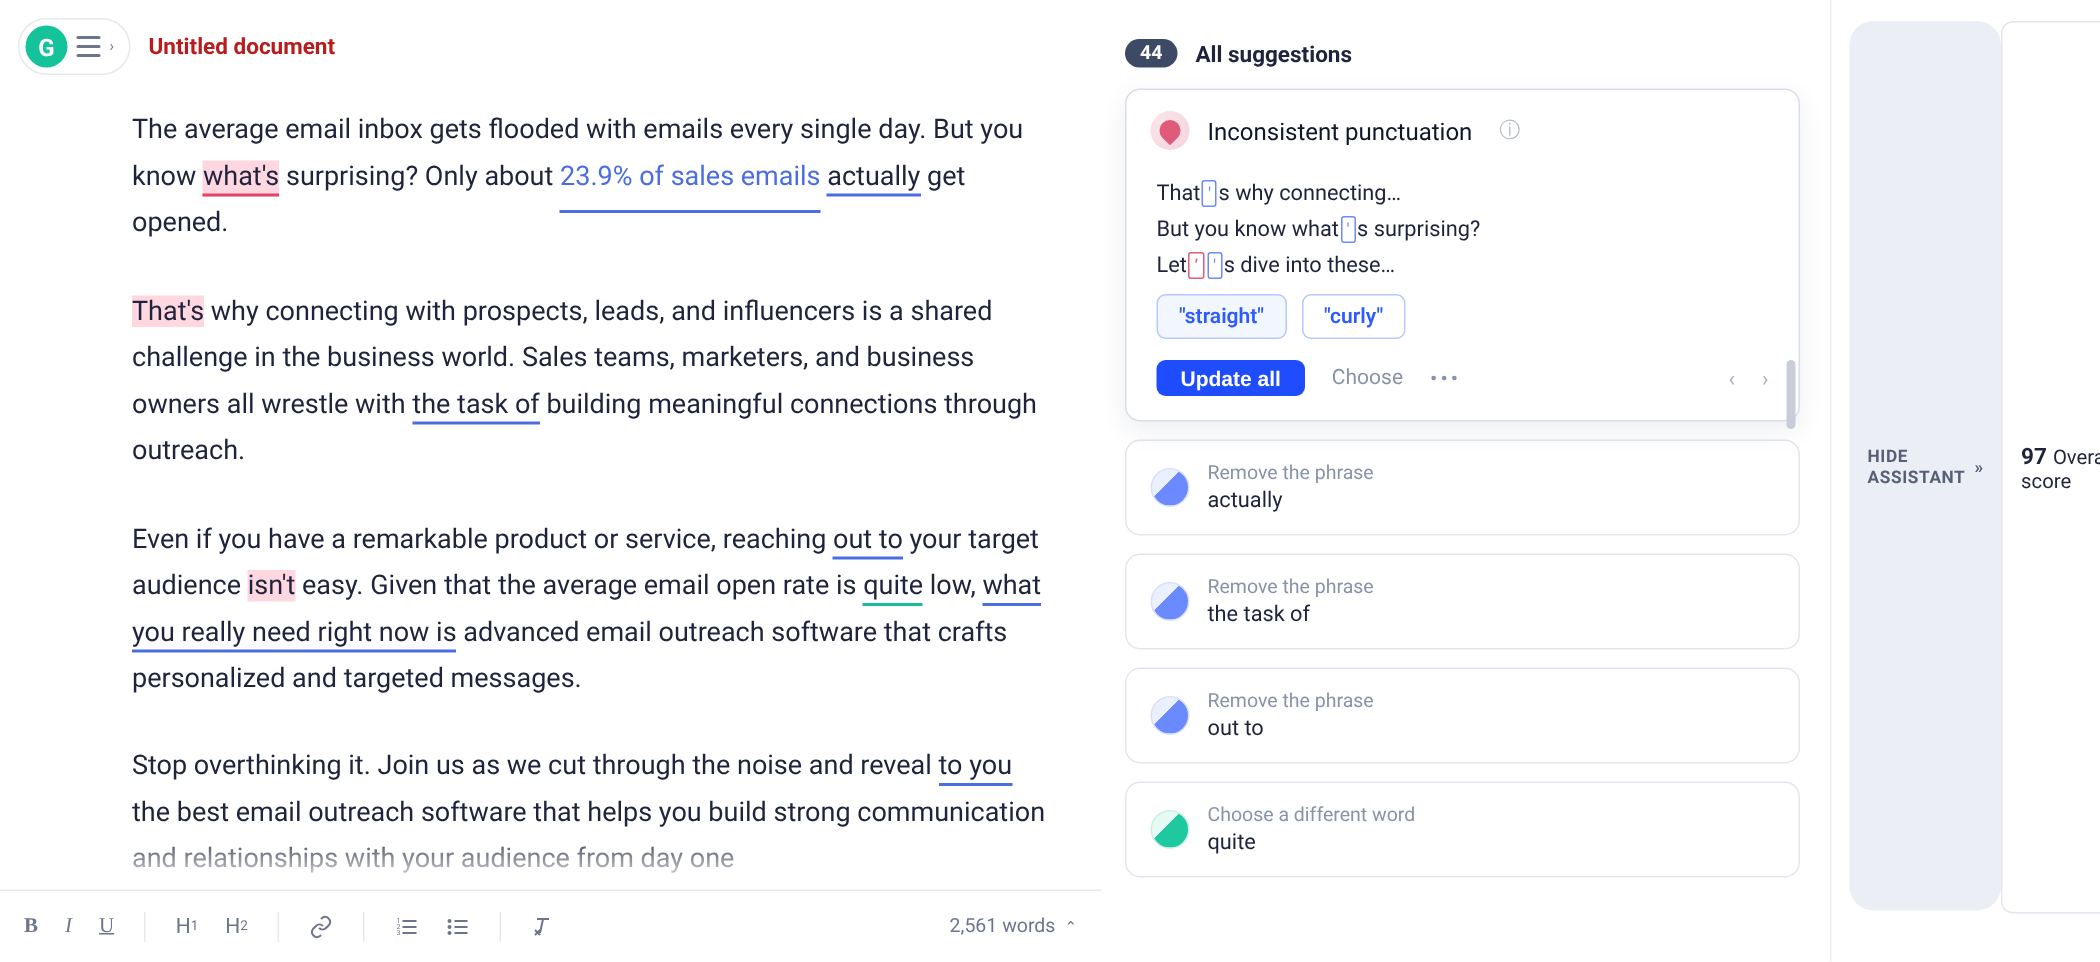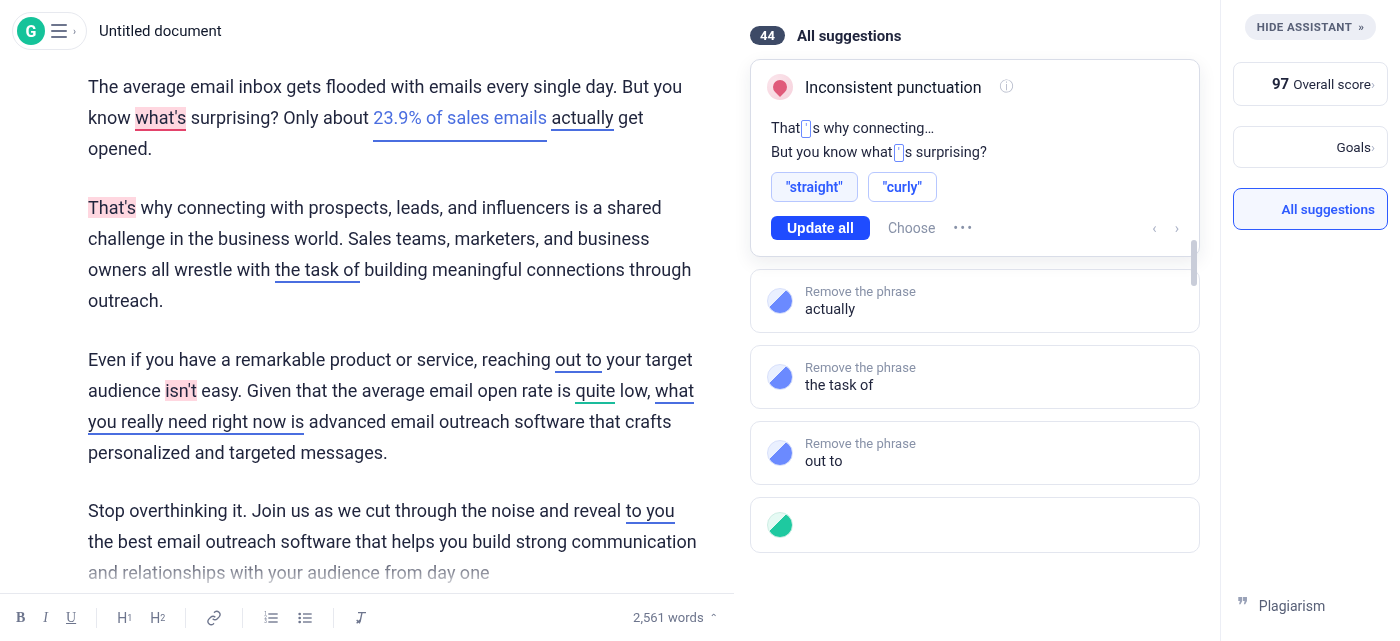--- a/index.html
+++ b/index.html
@@ -5,21 +5,21 @@
 * { box-sizing: border-box; margin: 0; padding: 0; }
 body { font-family: -apple-system, BlinkMacSystemFont, "Segoe UI", Roboto, sans-serif; background: #fff; color: #1f243c; overflow: hidden; }
 .app { display: flex; height: 641px; width: 1400px; }
 .main-col { flex: 1; display: flex; flex-direction: column; position: relative; }
 .top-bar { display: flex; align-items: center; padding: 12px 16px 12px 12px; gap: 12px; }
 .logo-pill { display: flex; align-items: center; gap: 6px; border: 1px solid #e7e9ef; border-radius: 20px; padding: 4px 10px 4px 4px; }
 .logo-g { width: 28px; height: 28px; border-radius: 50%; background: #15c39a; color: #fff; font-weight: 700; display: flex; align-items: center; justify-content: center; font-size: 16px; }
 .hamburger { width: 16px; height: 14px; display: flex; flex-direction: column; justify-content: space-between; }
 .hamburger span { height: 2px; background: #6d758d; border-radius: 1px; }
 .chev-small { color: #6d758d; font-size: 10px; }
-.doc-title { color: #0f172a; font-weight: 400; font-size: 15px; }
+.doc-title { color: #b91c1c; font-weight: 700; font-size: 15px; }
 .editor-wrap { flex: 1; overflow: hidden; padding: 10px 28px 0 88px; }
 .editor { font-size: 18px; line-height: 1.72; color: #1f243c; max-width: 610px; }
 .editor p { margin-bottom: 28px; }
 .hl-pink { background: #ffd7e0; border-bottom: 2px solid #e3436b; padding-bottom: 1px; }
 .hl-pink-nb { background: #ffd7e0; }
 .ul-blue { border-bottom: 2px solid #4a6ee0; padding-bottom: 1px; }
 .ul-teal { border-bottom: 2px solid #1abc9c; padding-bottom: 1px; }
 .link-blue { color: #4a6ee0; border-bottom: 2px solid #4a6ee0; padding-bottom: 12px; }
 .bottom-bar { position: absolute; bottom: 0; left: 0; right: 0; height: 48px; border-top: 1px solid #e7e9ef; display: flex; align-items: center; padding: 0 16px; background: #fff; gap: 18px; }
 .bottom-bar .sep { width: 1px; height: 20px; background: #e7e9ef; margin: 0 2px; }
@@ -53,21 +53,21 @@
 .pill-row { display: flex; gap: 10px; margin-top: 10px; }
 .pill { border: 1px solid #b7c7ff; color: #2e5bff; background: #f2f6ff; border-radius: 6px; padding: 6px 14px; font-size: 14px; font-weight: 600; cursor: pointer; }
 .pill.outline { background: #fff; }
 .action-row { display: flex; align-items: center; gap: 18px; margin-top: 14px; }
 .btn-primary { background: #1f4cff; color: #fff; border: none; border-radius: 6px; padding: 4px 16px; font-weight: 700; font-size: 14px; cursor: pointer; }
 .link-muted { color: #8892a8; font-size: 14px; cursor: pointer; }
 .dots { color: #8892a8; letter-spacing: 2px; cursor: pointer; }
 .nav-arrows { margin-left: auto; display: flex; gap: 18px; color: #acb3c7; }
 .info-i { color: #b6bbcb; font-size: 14px; margin-left: 6px; }
 .scrollbar-fake { position: absolute; right: 2px; top: 120px; width: 6px; height: 46px; background: #c9cdd9; border-radius: 3px; }
-.right-col { width: 180px; border-left: 1px solid #eceef5; padding: 14px 12px 12px 12px; display: flex; flex-direction: column; }
+.right-col { width: 180px; border-left: 1px solid #eceef5; padding: 14px 12px 12px 12px; display: flex; flex-direction: row; }
 .hide-pill { background: #eceef5; color: #586077; border-radius: 16px; padding: 6px 12px; font-size: 11.5px; font-weight: 700; letter-spacing: .4px; display: flex; align-items: center; gap: 6px; margin: 0 auto 22px; cursor: pointer; }
 .side-card { border: 1px solid #e3e6ef; border-radius: 8px; padding: 12px 12px; margin-bottom: 20px; display: flex; align-items: center; justify-content: flex-end; cursor: pointer; font-size: 13.5px; }
 .side-card.active { border-color: #2e5bff; color: #2e5bff; background: #f4f7ff; font-weight: 600; }
 .score-num { font-weight: 700; font-size: 15px; margin-right: 4px; }
 .chev { color: #acb3c7; }
 .plagiarism { margin-top: auto; display: flex; align-items: center; gap: 10px; color: #586077; font-size: 14px; padding: 10px 4px; }
 .quote-icon { font-family: Georgia, serif; font-size: 22px; color: #9aa2b8; }
 .fade-white { position: absolute; left: 0; right: 0; bottom: 48px; height: 40px; background: linear-gradient(to bottom, rgba(255,255,255,0), #fff); pointer-events: none; }
 </style>
 </head>
@@ -169,20 +169,21 @@
         <div class="card-icon red"></div>
         <div>
           <div class="card-title-sm" style="color:#0f172a;font-size:16px">Inconsistent punctuation</div>
         </div>
         <span class="info-i">ⓘ</span>
       </div>
       <div class="card-body">
         <div class="scrollbar-fake"></div>
         <div class="card-body-line"><span>That</span><span class="char-box">'</span><span>s why connecting…</span></div>
         <div class="card-body-line"><span>But you know what</span><span class="char-box">'</span><span>s surprising?</span></div>
+        <div class="card-body-line"><span>Let</span><span class="char-box red">’</span><span class="char-box">'</span><span>s dive into these…</span></div>
         <div class="pill-row">
           <span class="pill">"straight"</span>
           <span class="pill outline">"curly"</span>
         </div>
         <div class="action-row">
           <button class="btn-primary">Update all</button>
           <span class="link-muted">Choose</span>
           <span class="dots">•••</span>
           <div class="nav-arrows">
             <span>‹</span>
@@ -216,20 +217,24 @@
       <div class="card-icon blue"></div>
       <div>
         <div class="card-title-sm">Remove the phrase</div>
         <div class="card-sub">out to</div>
       </div>
     </div>
         </div>
         <div class="card compact">
     <div class="card-head">
       <div class="card-icon teal"></div>
+      <div>
+        <div class="card-title-sm">Choose a different word</div>
+        <div class="card-sub">quite</div>
+      </div>
     </div>
         </div>
       </div>
   </div>
 
   <div class="right-col">
     <div class="hide-pill">
       <span>HIDE ASSISTANT</span>
       <span>»</span>
     </div>

